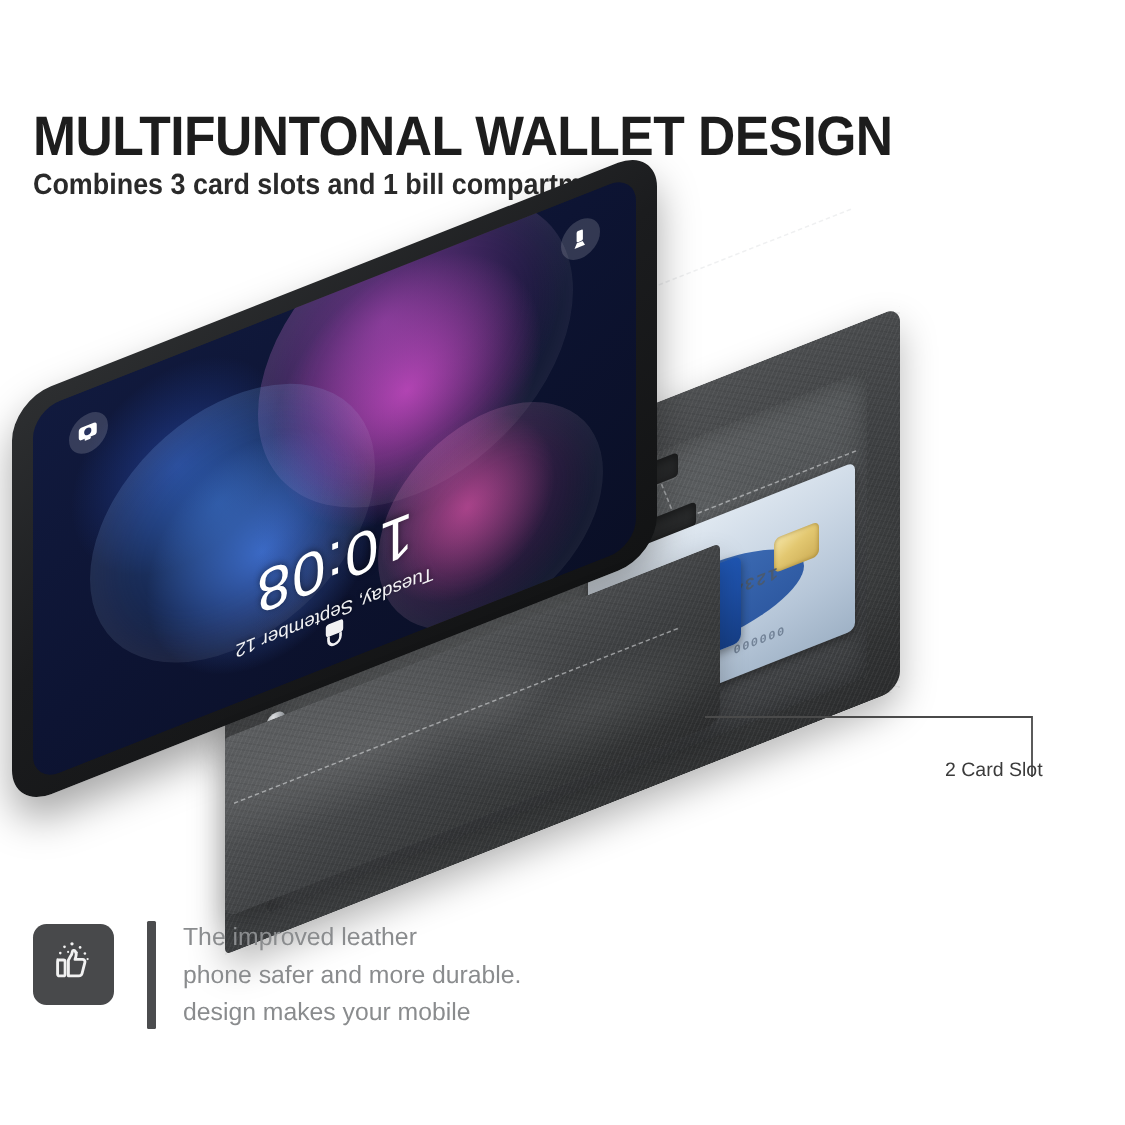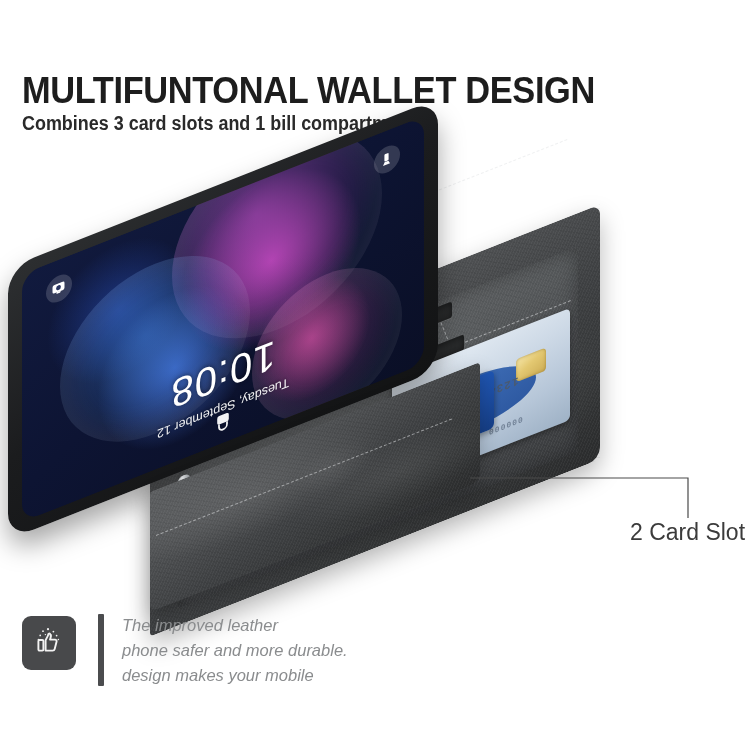--- a/index.html
+++ b/index.html
@@ -170,40 +170,39 @@
   .rivet{
     position:absolute;width:12px;height:9px;border-radius:50%;
     background:radial-gradient(circle at 35% 30%,#e9eaec,#a9adb1 55%,#6e7276);
     box-shadow:0 1px 2px rgba(0,0,0,.5);
     transform:skewY(-21.5deg);
   }
 
   
   #callout-line{position:absolute;left:470px;top:470px;}
   .callout-label{
-    position:absolute;left:630px;top:519px;
-    font-size:23px;color:#3b3b3b;white-space:nowrap;
+    position:absolute;left:630px;top:505px;
+    font-size:13px;color:#3b3b3b;white-space:nowrap;
   }
 
   
   #feature{position:absolute;left:22px;top:612px;display:flex;align-items:flex-start;}
   .feat-icon{
     width:54px;height:54px;border-radius:9px;
     background:#48494b;
     display:flex;align-items:center;justify-content:center;
     flex:0 0 auto;margin-top:4px;
   }
   .feat-div{
     width:6px;height:72px;background:#4b4c4e;border-radius:1px;
     margin:0 18px 0 22px;flex:0 0 auto;margin-top:2px;
   }
   .feat-text{
     font-size:16.5px;line-height:25px;color:#8a8c8e;
     padding-top:1px;
-    font-style:italic;
   }
   .feat-text div{white-space:nowrap;}
 </style>
 </head>
 <body>
 
 <div id="stage">
 
   <div class="headline">MULTIFUNTONAL WALLET DESIGN</div>
   <div class="subhead">Combines 3 card slots and 1 bill compartment</div>

